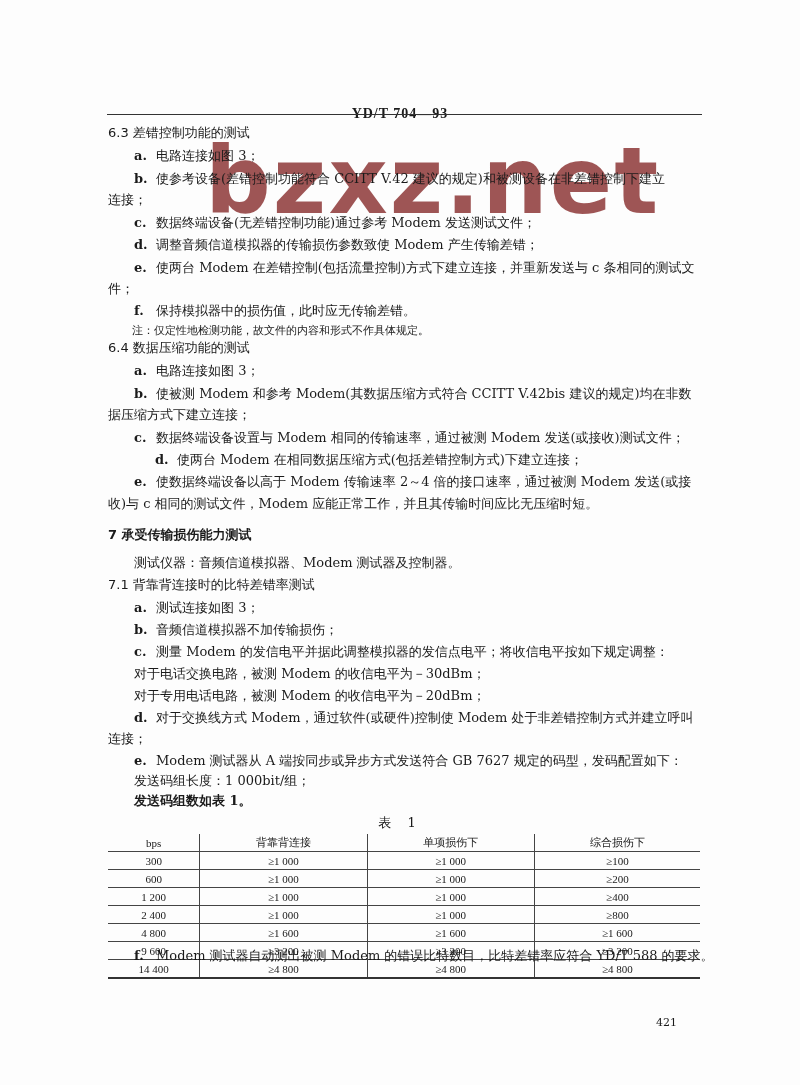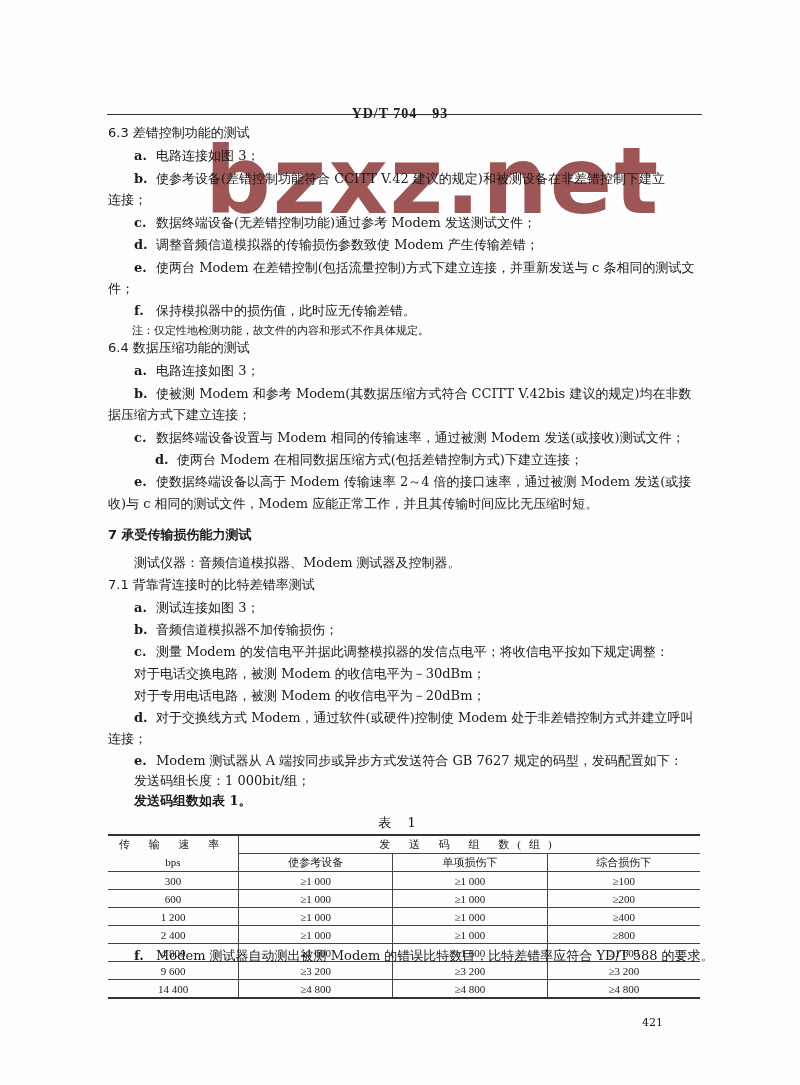--- a/index.html
+++ b/index.html
@@ -18,21 +18,21 @@
   .note { font-size:11px; }
   .caption { position:absolute; left:0; width:800px; top:781px; text-align:center; font-size:13px; z-index:1; letter-spacing:6px; }
   table.t1 { position:absolute; left:108px; top:799px; width:592px; border-collapse:collapse; font-size:11px; z-index:1;
              font-family:"Liberation Serif",serif; }
   table.t1 td, table.t1 th { text-align:center; font-weight:normal; padding:0; height:17px; border-bottom:1px solid #444; }
   table.t1 .vb { border-right:1px solid #444; }
   table.t1 tr.top td, table.t1 tr.top th { border-top:2px solid #333; }
   table.t1 tr.last td { border-bottom:2px solid #333; }
   table.t1 .spaced { letter-spacing:8px; }
   table.t1 .nobottom { border-bottom:none; }
-  .page-num { position:absolute; left:642px; top:1016px; font-size:11px; z-index:1; }
+  .page-num { position:absolute; left:656px; top:1016px; font-size:11px; z-index:1; }
 </style>
 </head>
 <body>
 
 <div class="page">
   <div class="watermark">bzxz.net</div>
 
   <div class="header">YD/T 704—93</div>
   <div class="header-rule"></div>
 
@@ -68,27 +68,23 @@
   <div class="line" style="left:134px;top:710px;"><span class="item-label">d.</span><span>对于交换线方式 Modem，通过软件(或硬件)控制使 Modem 处于非差错控制方式并建立呼叫</span></div>
   <div class="line" style="left:108px;top:731px;">连接；</div>
   <div class="line" style="left:134px;top:753px;"><span class="item-label">e.</span><span>Modem 测试器从 A 端按同步或异步方式发送符合 GB 7627 规定的码型，发码配置如下：</span></div>
   <div class="line" style="left:134px;top:773px;">发送码组长度：1 000bit/组；</div>
   <div class="line" style="left:134px;top:793px;font-weight:bold;">发送码组数如表 1。</div>
 
   <div class="caption" style="top:814px;">表 1</div>
 
   <table class="t1" style="top:834px;">
     <tbody>
-        <tr class="top">
-      <th class="vb spaced nobottom" style="width:130px;">传 输 速 率</th>
-      <th colspan="3" class="spaced">发 送 码 组 数(组)</th>
-    </tr>
     <tr>
       <th class="vb">bps</th>
-      <th class="vb">使参考设备</th>
+      <th class="vb">背靠背连接</th>
       <th class="vb">单项损伤下</th>
       <th>综合损伤下</th>
     </tr>
     <tr>
       <td class="vb">300</td>
       <td class="vb">≥1 000</td>
       <td class="vb">≥1 000</td>
       <td>≥100</td>
     </tr>
     <tr>

